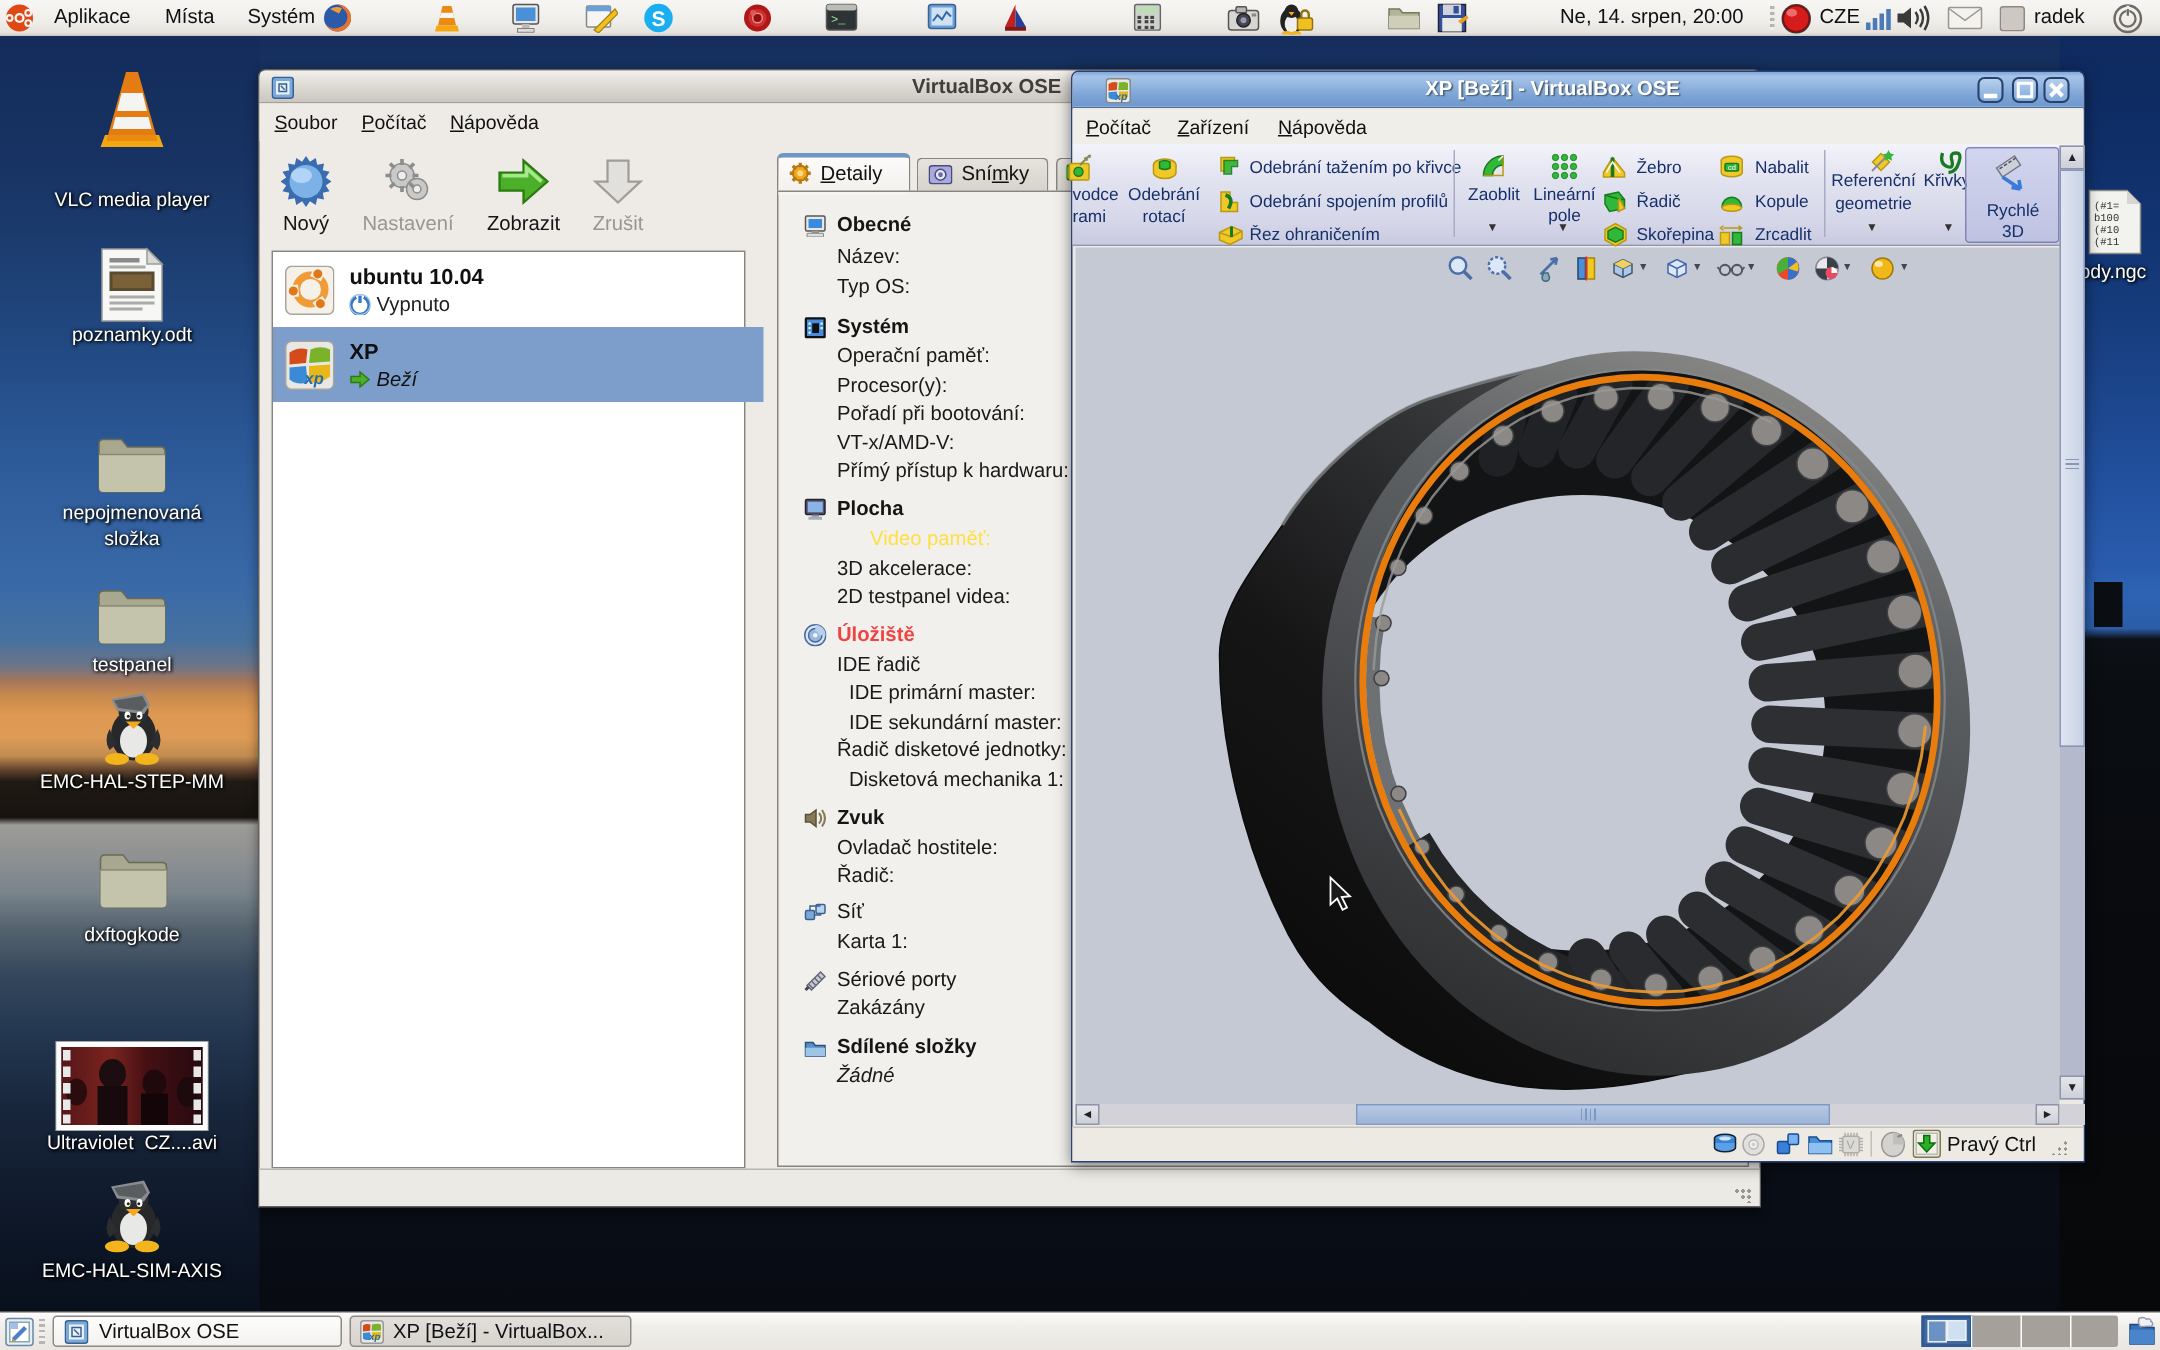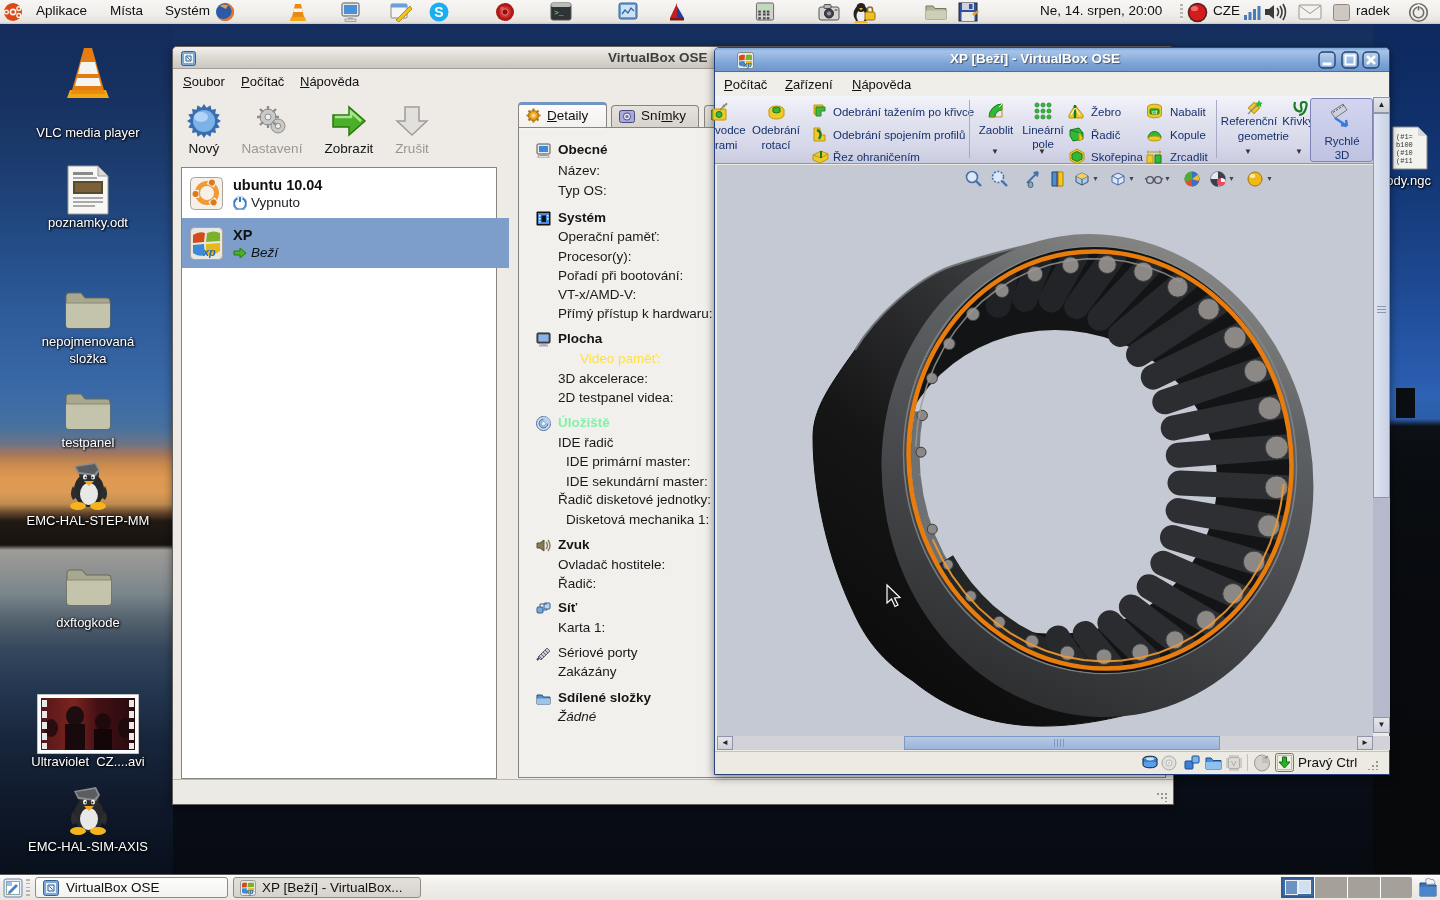--- a/index.html
+++ b/index.html
@@ -402,39 +402,39 @@
 <div class="a" style="left:558px;top:331px;font-weight:bold;font-size:13.5px;color:#151515;z-index:12;white-space:nowrap">Plocha</div>
 <div class="a" style="left:580px;top:351px;font-size:13.5px;color:#fde047;z-index:12;white-space:nowrap">Video paměť:</div>
 <div class="a" style="left:558px;top:371px;font-size:13.5px;color:#1a1a1a;z-index:12;white-space:nowrap">3D akcelerace:</div>
 <div class="a" style="left:558px;top:390px;font-size:13.5px;color:#1a1a1a;z-index:12;white-space:nowrap">2D testpanel videa:</div>
 <svg class="a" style="left:536px;top:416px;z-index:12" width="15" height="15" viewBox="0 0 15 15">
     <circle cx="7.5" cy="7.5" r="7" fill="#d8e8f8" stroke="#4a6a9a"></circle>
     <circle cx="7.5" cy="7.5" r="4.5" fill="#9ab8dc" stroke="#4a6a9a"></circle>
     <circle cx="7.5" cy="7.5" r="1.5" fill="#eef4fc"></circle>
     <path d="M7.5 0.5 A7 7 0 0 1 14.5 7.5 L10 7.5 A3.5 3.5 0 0 0 7.5 4.5 Z" fill="#b8d0ec"></path>
   </svg>
-<div class="a" style="left:558px;top:415px;font-weight:bold;font-size:13.5px;color:#86efac;z-index:12;white-space:nowrap">Úložiště</div>
+<div class="a" style="left:558px;top:415px;font-weight:bold;font-size:13.5px;color:#ef4444;z-index:12;white-space:nowrap">Úložiště</div>
 <div class="a" style="left:558px;top:435px;font-size:13.5px;color:#1a1a1a;z-index:12;white-space:nowrap">IDE řadič</div>
 <div class="a" style="left:566px;top:454px;font-size:13.5px;color:#1a1a1a;z-index:12;white-space:nowrap">IDE primární master:</div>
 <div class="a" style="left:566px;top:474px;font-size:13.5px;color:#1a1a1a;z-index:12;white-space:nowrap">IDE sekundární master:</div>
 <div class="a" style="left:558px;top:492px;font-size:13.5px;color:#1a1a1a;z-index:12;white-space:nowrap">Řadič disketové jednotky:</div>
 <div class="a" style="left:566px;top:512px;font-size:13.5px;color:#1a1a1a;z-index:12;white-space:nowrap">Disketová mechanika 1:</div>
 <svg class="a" style="left:536px;top:538px;z-index:12" width="15" height="15" viewBox="0 0 15 15">
     <path d="M1 5 L4 5 L8 2 L8 13 L4 10 L1 10 Z" fill="#857a5a" stroke="#5a5038"></path>
     <path d="M10 4 Q13 7.5 10 11 M12 2 Q16 7.5 12 13" stroke="#857a5a" stroke-width="1.4" fill="none"></path>
   </svg>
 <div class="a" style="left:558px;top:537px;font-weight:bold;font-size:13.5px;color:#151515;z-index:12;white-space:nowrap">Zvuk</div>
 <div class="a" style="left:558px;top:557px;font-size:13.5px;color:#1a1a1a;z-index:12;white-space:nowrap">Ovladač hostitele:</div>
 <div class="a" style="left:558px;top:576px;font-size:13.5px;color:#1a1a1a;z-index:12;white-space:nowrap">Řadič:</div>
 <svg class="a" style="left:536px;top:601px;z-index:12" width="15" height="15" viewBox="0 0 15 15">
     <rect x="1" y="6" width="6" height="6" rx="1" fill="#7aa8d8" stroke="#3a6090"></rect>
     <rect x="8" y="2" width="6" height="6" rx="1" fill="#b8d4f0" stroke="#3a6090"></rect>
     <path d="M4 6 V3 H11 M7 9 H11 V8" stroke="#3a6090" fill="none"></path>
   </svg>
-<div class="a" style="left:558px;top:600px;font-weight:bold;font-size:13.5px;color:#151515;z-index:12;white-space:nowrap">Síť</div>
+<div class="a" style="left:558px;top:600px;font-weight:normal;font-size:13.5px;color:#151515;z-index:12;white-space:nowrap">Síť</div>
 <div class="a" style="left:558px;top:620px;font-size:13.5px;color:#1a1a1a;z-index:12;white-space:nowrap">Karta 1:</div>
 <svg class="a" style="left:536px;top:646px;z-index:12" width="15" height="15" viewBox="0 0 15 15">
     <path d="M2 11 L11 2 L14 5 L5 14 Z" fill="#c8ccd8" stroke="#667"></path>
     <path d="M3 10 L6 13 M5 8 L8 11 M7 6 L10 9 M9 4 L12 7" stroke="#667"></path>
     <path d="M1 14 L3 12" stroke="#445" stroke-width="2"></path>
   </svg>
 <div class="a" style="left:558px;top:645px;font-weight:normal;font-size:13.5px;color:#151515;z-index:12;white-space:nowrap">Sériové porty</div>
 <div class="a" style="left:558px;top:664px;font-size:13.5px;color:#1a1a1a;z-index:12;white-space:nowrap">Zakázány</div>
 <svg class="a" style="left:536px;top:691px;z-index:12" width="15" height="15" viewBox="0 0 15 15">
     <path d="M1 4 L6 4 L7.5 6 L14 6 L14 13 L1 13 Z" fill="#5a90c8" stroke="#2a5080"></path>
@@ -569,21 +569,21 @@
       <path d="M4 5 h12 M4 3.5 l-2 1.5 l2 1.5 M14 3.5 l2 1.5 l-2 1.5" stroke="#b89a10" fill="none"></path>
     </svg>
 <div class="a" style="left:455px;top:103px;font-size:11.5px;color:#16306b;white-space:nowrap">Zrcadlit</div>
 <div class="a" style="left:501px;top:52px;width:1px;height:58px;background:#a9abc4"></div>
 <svg class="a" style="left:530px;top:51px" width="19" height="19" viewBox="0 0 19 19">
       <rect x="5" y="5" width="8" height="8" transform="rotate(45 9 9)" fill="#f0c828" stroke="#b89a10"></rect>
       <path d="M3 15 L15 3" stroke="#889" stroke-width="1.2"></path>
       <path d="M14 1 l1.2 2.4 2.6 0.4 -1.9 1.8 0.5 2.6 -2.4 -1.2 -2.3 1.2 0.4 -2.6 -1.9 -1.8 2.6 -0.4z" fill="#30b838"></path>
     </svg>
 <div class="a" style="left:494px;top:67px;width:80px;text-align:center;font-size:11.5px;color:#16306b;white-space:nowrap">Referenční</div>
-<div class="a" style="left:494px;top:82px;width:80px;text-align:right;font-size:11.5px;color:#16306b;white-space:nowrap">geometrie</div>
+<div class="a" style="left:494px;top:82px;width:80px;text-align:center;font-size:11.5px;color:#16306b;white-space:nowrap">geometrie</div>
 <div class="a" style="left:529px;top:99px;font-size:8px;color:#333">▼</div>
 <svg class="a" style="left:576px;top:51px" width="19" height="19" viewBox="0 0 19 19">
       <path d="M4 3 Q2 10 7 12 Q12 14 10 7 Q9 3 13 3 Q17 3 15 9 Q13 16 8 16" fill="none" stroke="#1a7a20" stroke-width="2.2"></path>
     </svg>
 <div class="a" style="left:553px;top:67px;width:60px;text-align:center;font-size:11.5px;color:#16306b;white-space:nowrap">Křivky</div>
 <div class="a" style="left:580px;top:99px;font-size:8px;color:#333">▼</div>
 <div class="a" style="left:595px;top:50px;width:63px;height:64px;background:linear-gradient(180deg,#d2d5ee,#bfc3e2);border:1px solid #7f83b5;border-radius:3px"></div>
 <svg class="a" style="left:612px;top:54px" width="28" height="28" viewBox="0 0 28 28">
       <path d="M4 10 L16 2 L20 8 L8 16Z" fill="#cdd2da" stroke="#778"></path>
       <path d="M6 10.5 l2 -1.3 M9 8.5 l2 -1.3 M12 6.5 l2 -1.3 M15 4.5 l2 -1.3" stroke="#556"></path>

